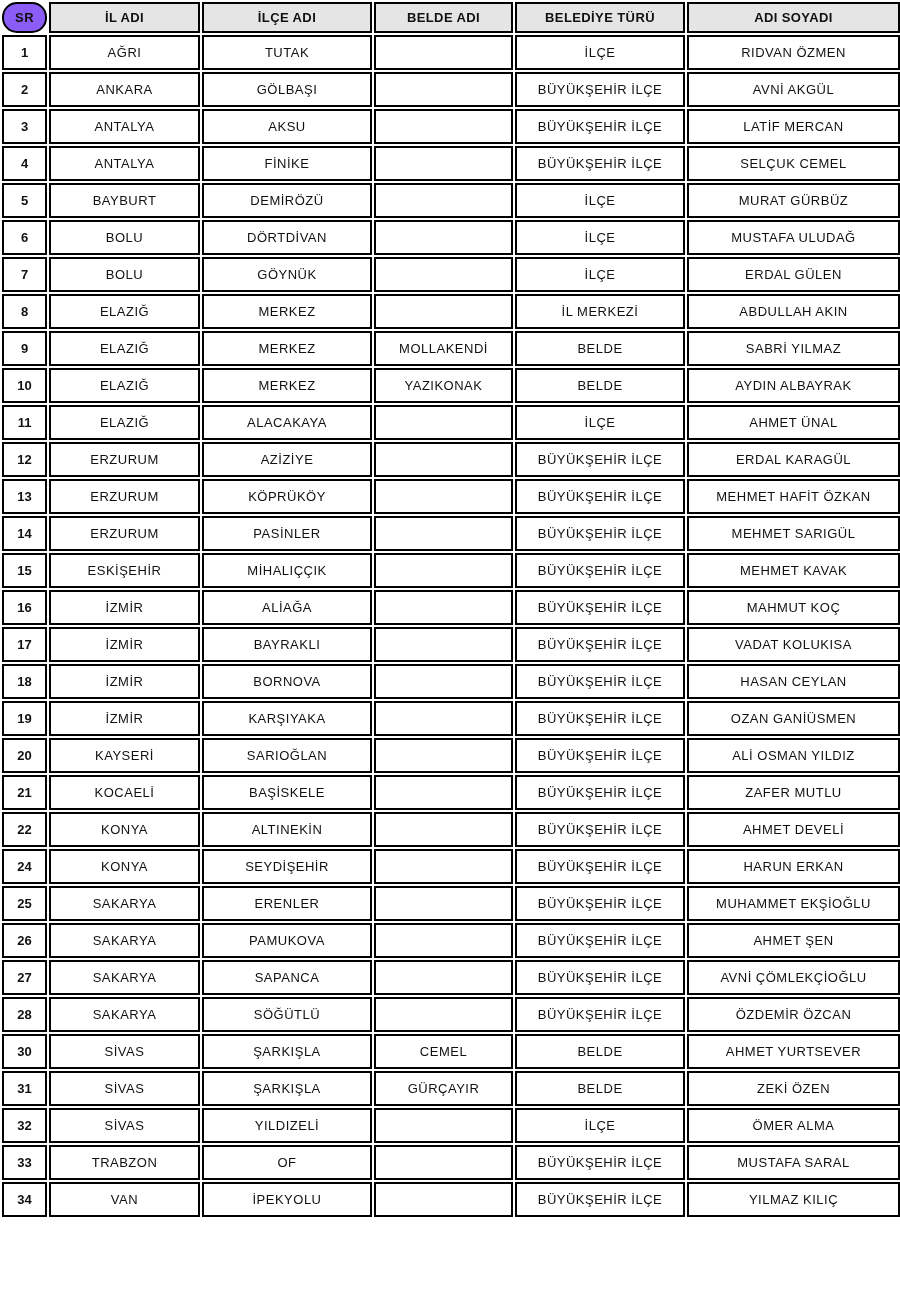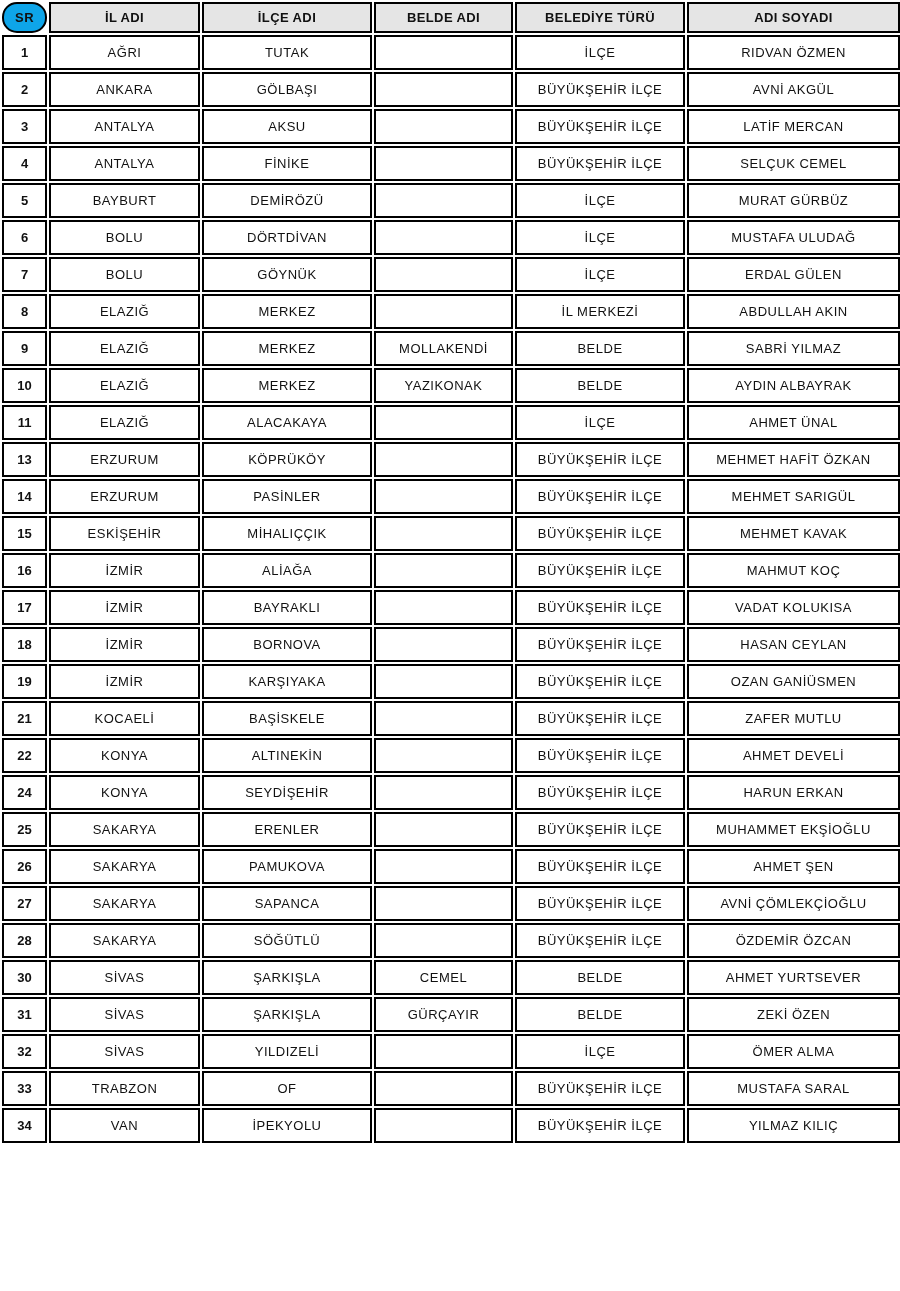--- a/index.html
+++ b/index.html
@@ -29,21 +29,21 @@
     box-sizing: content-box;
   }
   table.muni thead th {
     background: #e5e5e5;
     height: 27px;
     font-size: 13px;
     font-weight: bold;
     letter-spacing: 0.4px;
   }
   table.muni thead th.sr-head {
-    background: #0ea5e9;
+    background: #8b5cf6;
     border-radius: 15px;
   }
   table.muni tbody td {
     background: #ffffff;
     height: 31px;
     font-size: 13px;
     font-weight: normal;
     letter-spacing: 0.5px;
   }
   table.muni tbody td.sr-cell {
@@ -156,20 +156,28 @@
       </tr>
       <tr>
         <td class="sr-cell">11</td>
         <td>ELAZIĞ</td>
         <td>ALACAKAYA</td>
         <td></td>
         <td>İLÇE</td>
         <td>AHMET ÜNAL</td>
       </tr>
       <tr>
+        <td class="sr-cell">12</td>
+        <td>ERZURUM</td>
+        <td>AZİZİYE</td>
+        <td></td>
+        <td>BÜYÜKŞEHİR İLÇE</td>
+        <td>ERDAL KARAGÜL</td>
+      </tr>
+      <tr>
         <td class="sr-cell">13</td>
         <td>ERZURUM</td>
         <td>KÖPRÜKÖY</td>
         <td></td>
         <td>BÜYÜKŞEHİR İLÇE</td>
         <td>MEHMET HAFİT ÖZKAN</td>
       </tr>
       <tr>
         <td class="sr-cell">14</td>
         <td>ERZURUM</td>
@@ -210,20 +218,28 @@
         <td>BÜYÜKŞEHİR İLÇE</td>
         <td>HASAN CEYLAN</td>
       </tr>
       <tr>
         <td class="sr-cell">19</td>
         <td>İZMİR</td>
         <td>KARŞIYAKA</td>
         <td></td>
         <td>BÜYÜKŞEHİR İLÇE</td>
         <td>OZAN GANİÜSMEN</td>
+      </tr>
+      <tr>
+        <td class="sr-cell">20</td>
+        <td>KAYSERİ</td>
+        <td>SARIOĞLAN</td>
+        <td></td>
+        <td>BÜYÜKŞEHİR İLÇE</td>
+        <td>ALİ OSMAN YILDIZ</td>
       </tr>
       <tr>
         <td class="sr-cell">21</td>
         <td>KOCAELİ</td>
         <td>BAŞİSKELE</td>
         <td></td>
         <td>BÜYÜKŞEHİR İLÇE</td>
         <td>ZAFER MUTLU</td>
       </tr>
       <tr>

